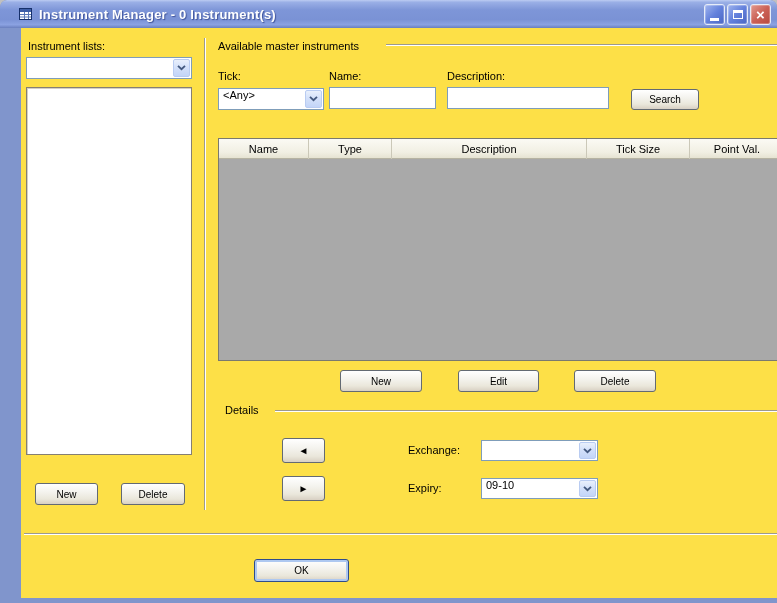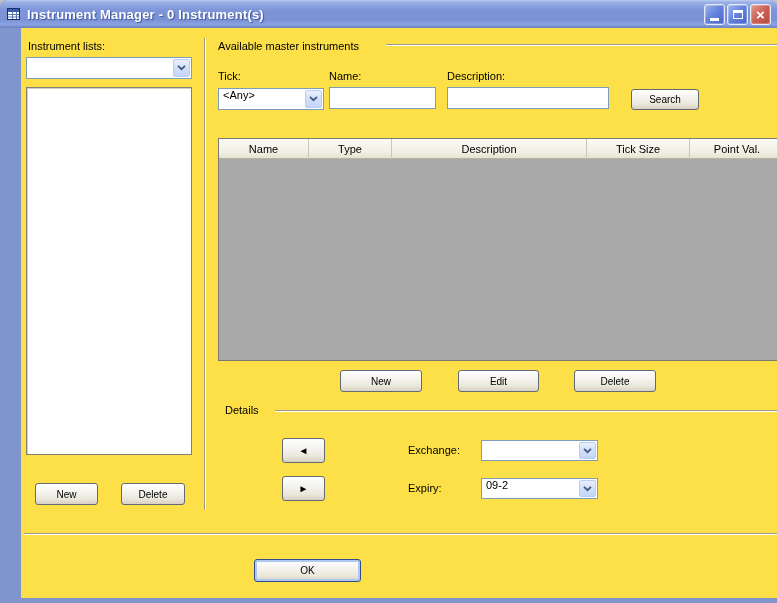--- a/index.html
+++ b/index.html
@@ -10,21 +10,21 @@
     position:relative; width:777px; height:603px;
     background:#8095CC; border-radius:7px 7px 0 0;
     overflow:hidden;
   }
 
   
   .titlebar {
     position:absolute; top:0; left:0; width:777px; height:28px;
     background:linear-gradient(180deg,#BCCCF2 0%,#9AAFE6 8%,#7E96D8 35%,#7A92D5 70%,#8BA2E2 88%,#697FBE 100%);
     border-radius:7px 7px 0 0;
-    display:flex; align-items:center;
+    display:flex; align-items:center;padding-left:12px;
   }
   .app-icon { margin-left:6px; width:16px; height:16px; display:inline-block; }
   .title {
     margin-left:5px; color:#fff; font-weight:bold; font-size:13px;
     text-shadow:1px 1px 1px #40549A; letter-spacing:.2px;
   }
   .controls { position:absolute; right:6px; top:4px; display:flex; gap:2px; }
   .ctl {
     width:21px; height:21px; border-radius:3px;
     border:1px solid #E6ECF8;
@@ -218,28 +218,28 @@
         <span class="chev">
           <svg width="9" height="6" viewBox="0 0 9 6">
               <path d="M1 0.8 L4.5 4.2 L8 0.8" fill="none" stroke="#44597F" stroke-width="1.8"></path>
             </svg>
         </span>
       </span>
     </div>
 
     <span class="lbl" style="left:387px;top:454px;">Expiry:</span>
     <div class="combo" style="left:460px;top:450px;width:117px;height:21px;">
-      <span class="val">09-2</span>
+      <span class="val">09-10</span>
       <span class="drop">
         <span class="chev">
           <svg width="9" height="6" viewBox="0 0 9 6">
               <path d="M1 0.8 L4.5 4.2 L8 0.8" fill="none" stroke="#44597F" stroke-width="1.8"></path>
             </svg>
         </span>
       </span>
     </div>
 
     <div class="hline" style="left:3px;top:505px;width:762px;"></div>
 
-    <div class="xpbtn default" style="left:233px;top:531px;width:107px;height:23px;">OK</div>
+    <div class="xpbtn default" style="left:233px;top:531px;width:95px;height:23px;">OK</div>
 
   </div>
 </div>
 
 </body></html>

